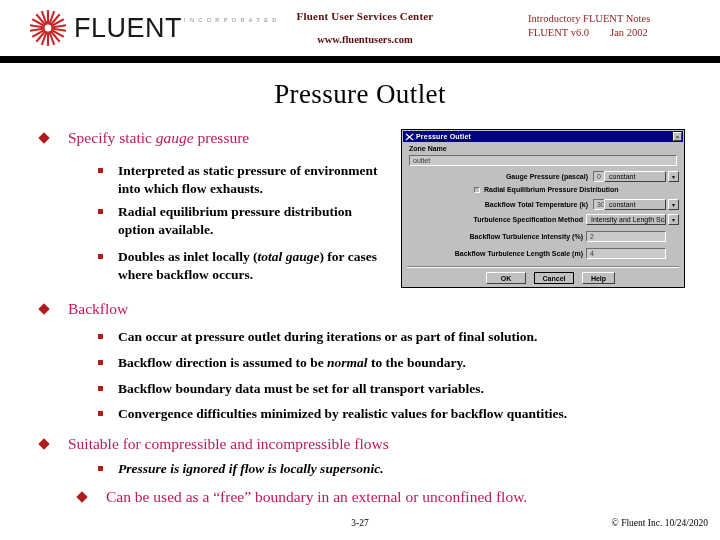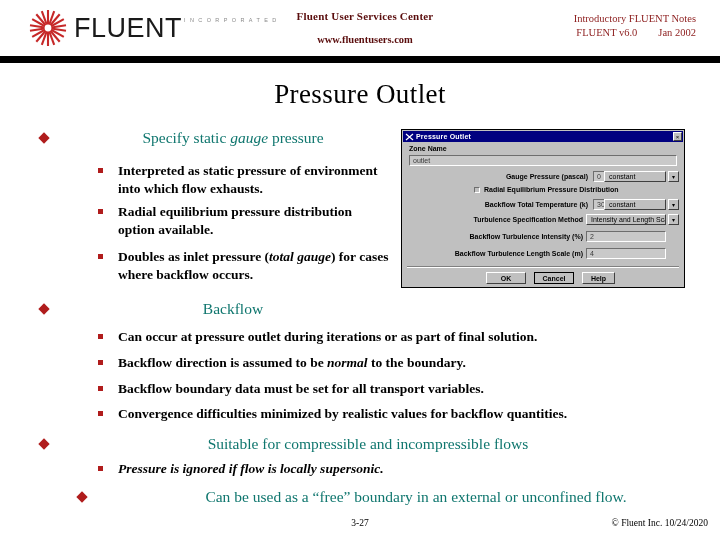--- a/index.html
+++ b/index.html
@@ -50,22 +50,22 @@
     font-size: 11px; font-weight: bold; color: #5a0d0d;
     letter-spacing: 0.2px;
   }
   #header-center .hc-line2 {
     font-family: "Liberation Serif", serif;
     font-size: 10.5px; font-weight: bold; color: #5a0d0d;
     margin-top: 12px;
   }
 
   #header-right {
-    position: absolute; right: 24px; top: 12px; width: 190px;
-    text-align: right; color: #8f2222;
+    position: absolute; right: 2px; top: 12px; width: 190px;
+    text-align: left; color: #8f2222;
     font-family: "Liberation Serif", serif;
     font-size: 10.5px; line-height: 14px;
   }
   #header-right .hr-row { display: block; white-space: pre; }
 
   #black-bar {
     position: absolute; left: 0; top: 56px; width: 720px; height: 7px;
     background: #000000;
   }
 
@@ -77,23 +77,22 @@
     font-size: 27px; font-weight: 400; color: #000000;
     letter-spacing: 0.4px;
   }
 
   
   #content { position: absolute; left: 0; top: 0; width: 720px; height: 540px; }
 
   .b1 {
     position: absolute;
     font-family: "Liberation Serif", serif;
-    font-size: 15.5px; font-weight: 400; color: #0f766e;
+    font-size: 15.5px; font-weight: 400; color: #be185d;
     line-height: 19px;
-    text-align: center;
   }
   .b1 .bullet-diamond {
     position: absolute; left: -28px; top: 6px;
     width: 8px; height: 8px; background: #b01c1c;
     transform: rotate(45deg);
   }
   .b2 {
     position: absolute;
     font-family: "Liberation Serif", serif;
     font-size: 13.5px; font-weight: bold; color: #000000;
@@ -260,21 +259,21 @@
 </div>
 
 <div id="black-bar"></div>
 
 <div id="slide-title">Pressure Outlet</div>
 
 <div id="content">
     <div class="b1" style="left: 68px; top: 128px; width: 330px;"><span class="bullet-diamond"></span><span><span>Specify static </span><span class="ital">gauge</span><span> pressure</span></span></div>
     <div class="b2" style="left: 118px; top: 162px; width: 275px;"><span class="bullet-square"></span><span><span>Interpreted as static pressure of environment into which flow exhausts.</span></span></div>
     <div class="b2" style="left: 118px; top: 203px; width: 245px;"><span class="bullet-square"></span><span><span>Radial equilibrium pressure distribution option available.</span></span></div>
-    <div class="b2" style="left: 118px; top: 248px; width: 272px;"><span class="bullet-square"></span><span><span>Doubles as inlet pressure (</span><span class="ital">total gauge</span><span>)  for cases where backflow occurs.</span></span></div>
+    <div class="b2" style="left: 118px; top: 248px; width: 272px;"><span class="bullet-square"></span><span><span>Doubles as inlet locally (</span><span class="ital">total gauge</span><span>)  for cases where backflow occurs.</span></span></div>
     <div class="b1" style="left: 68px; top: 299px; width: 330px;"><span class="bullet-diamond"></span><span><span>Backflow</span></span></div>
     <div class="b2" style="left: 118px; top: 328px; width: 580px;"><span class="bullet-square"></span><span><span>Can occur at pressure outlet during iterations or as part of final solution.</span></span></div>
     <div class="b2" style="left: 118px; top: 354px; width: 580px;"><span class="bullet-square"></span><span><span>Backflow direction is assumed to be </span><span class="ital">normal</span><span> to the boundary.</span></span></div>
     <div class="b2" style="left: 118px; top: 380px; width: 580px;"><span class="bullet-square"></span><span><span>Backflow boundary data must be set for all transport variables.</span></span></div>
     <div class="b2" style="left: 118px; top: 405px; width: 600px;"><span class="bullet-square"></span><span><span>Convergence difficulties minimized by realistic values for backflow quantities.</span></span></div>
     <div class="b1" style="left: 68px; top: 434px; width: 600px;"><span class="bullet-diamond"></span><span><span>Suitable for compressible and incompressible flows</span></span></div>
     <div class="b2" style="left: 118px; top: 460px; width: 560px; font-style: italic;"><span class="bullet-square"></span><span><span>Pressure is ignored if flow is locally supersonic.</span></span></div>
     <div class="b1" style="left: 68px; top: 487px; width: 620px; margin-left: 38px;"><span class="bullet-diamond"></span><span><span>Can be used as a “free” boundary in an external or unconfined flow.</span></span></div>
   </div>
 

